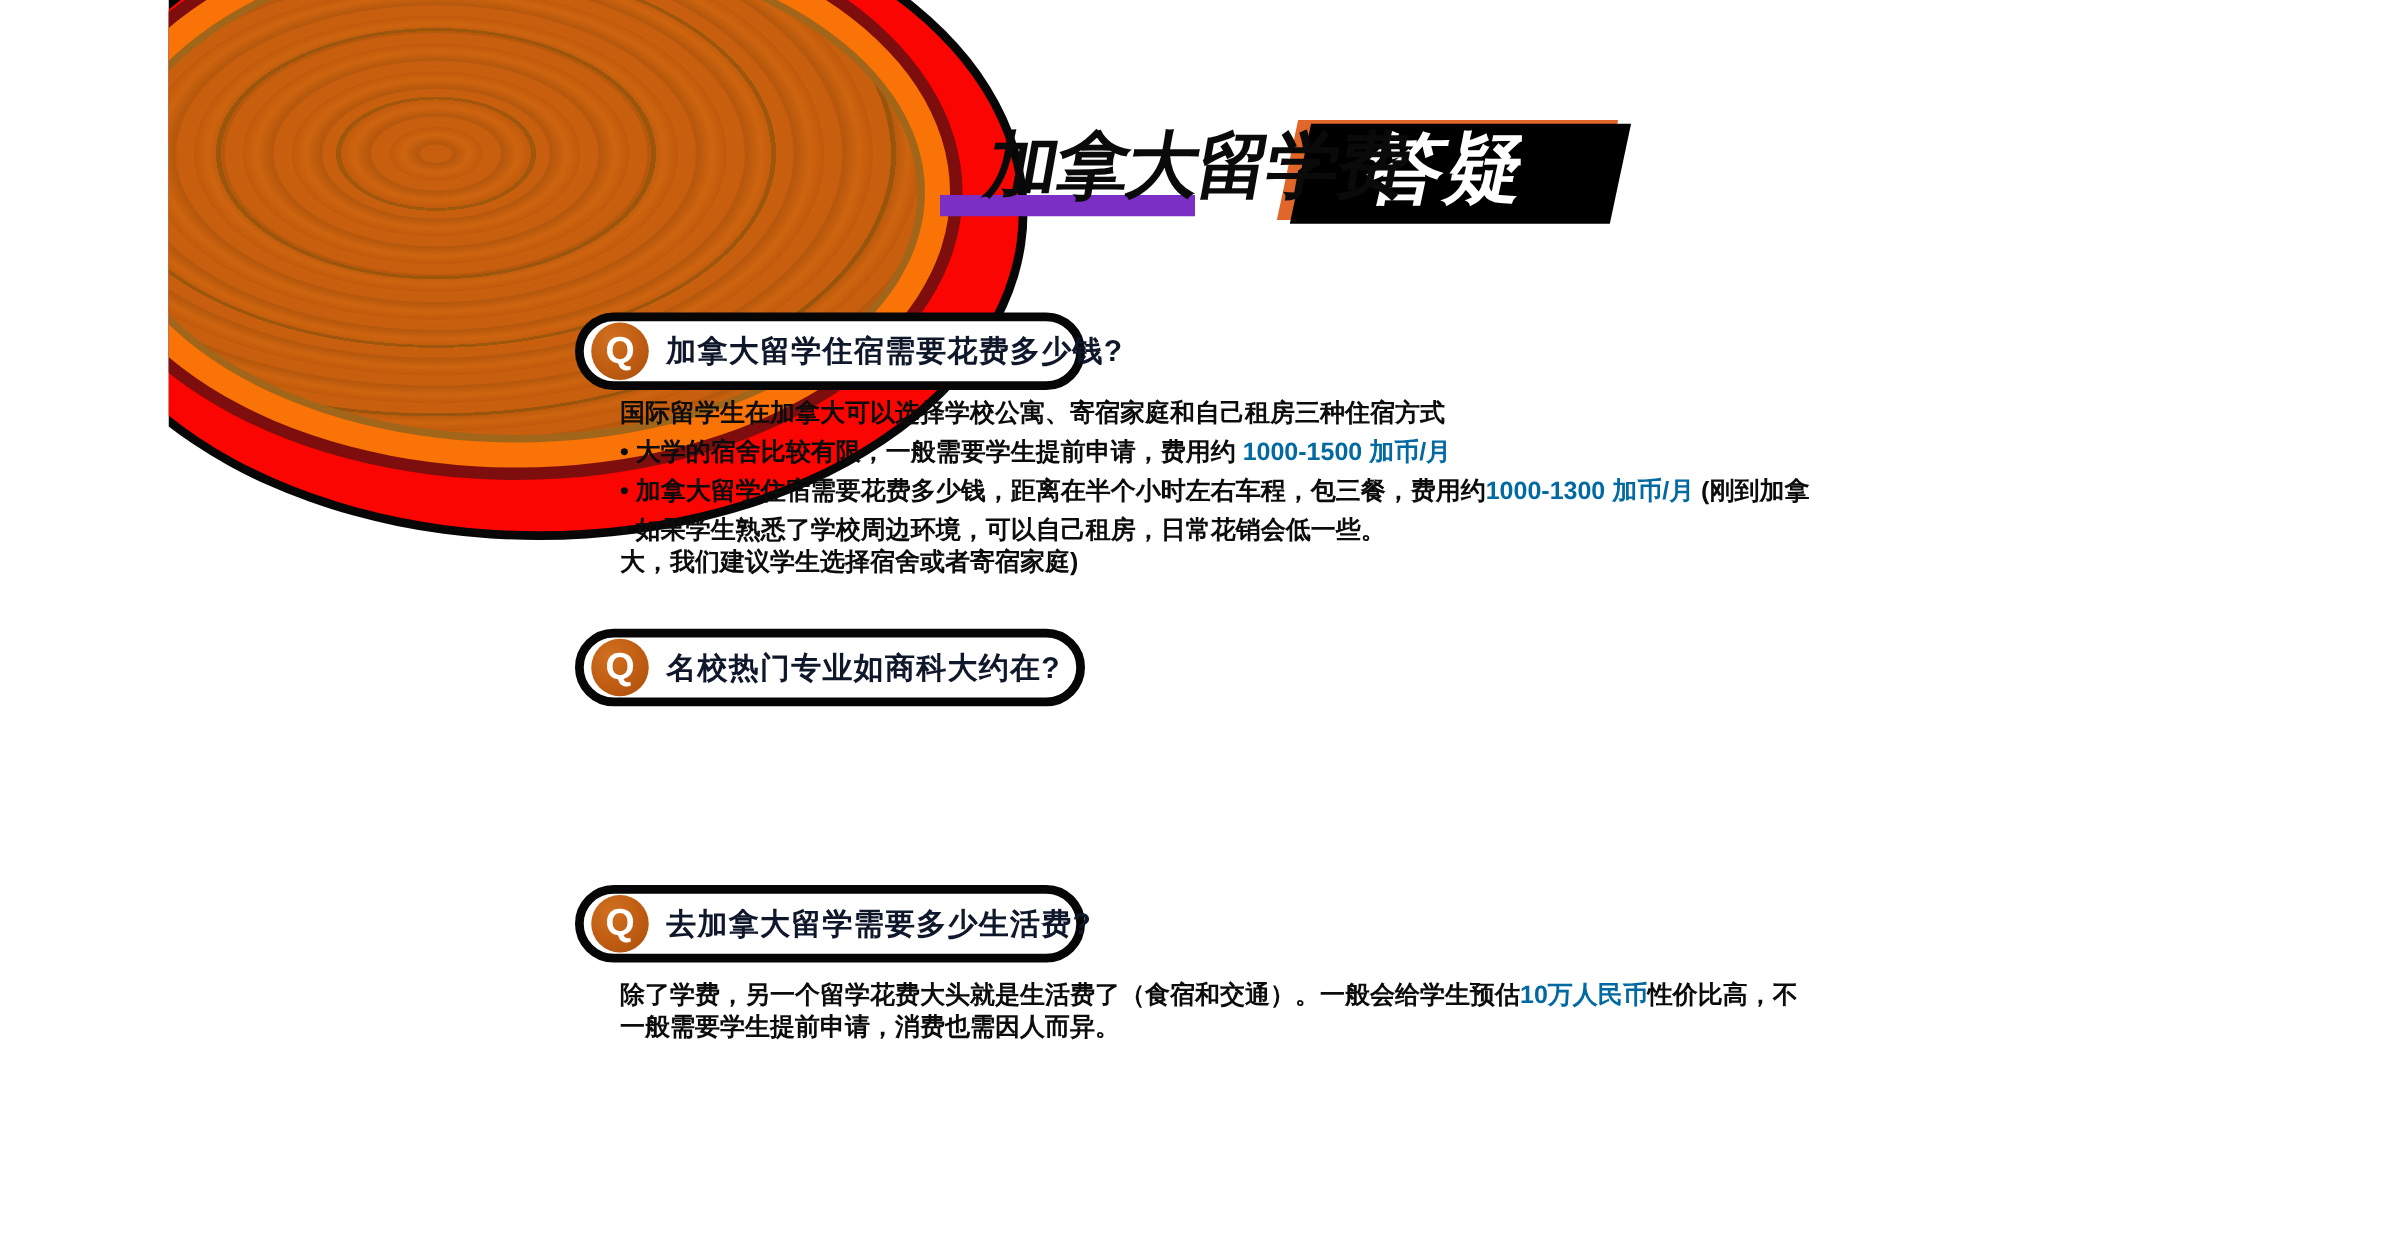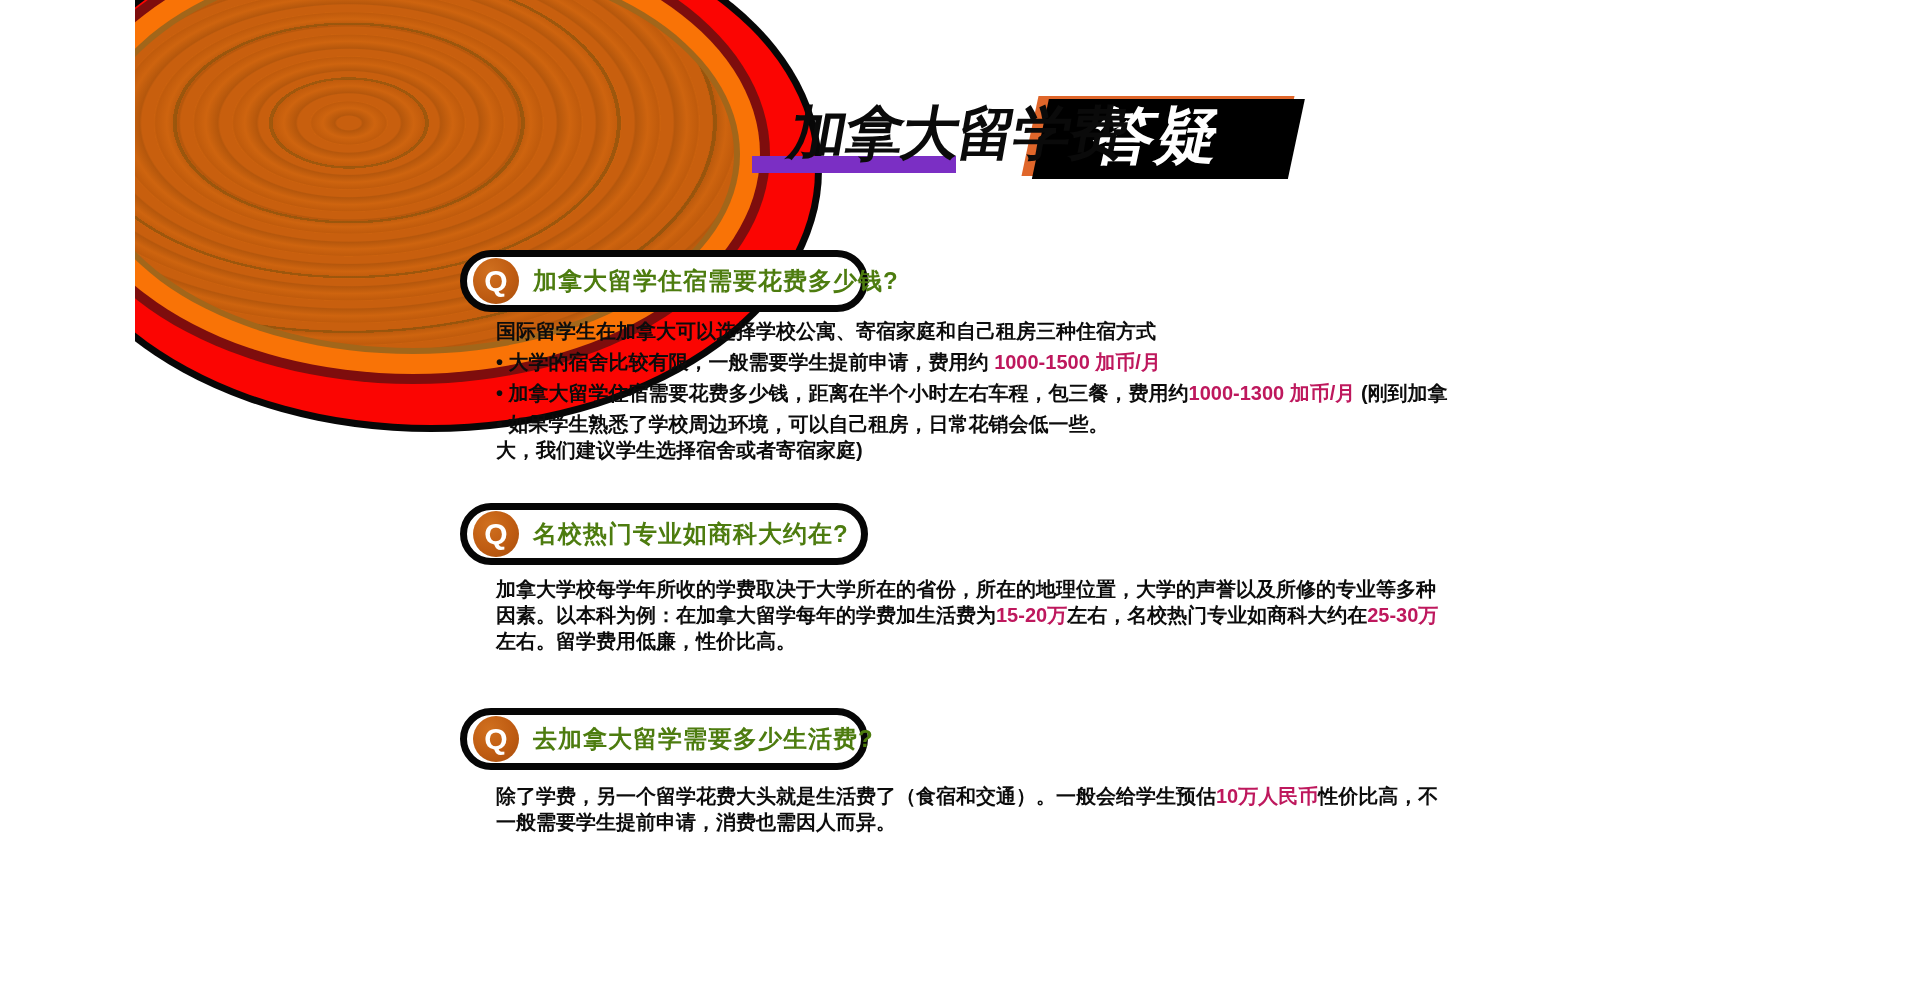--- a/index.html
+++ b/index.html
@@ -57,34 +57,34 @@
     border:7px solid #060606;border-radius:34px;
     display:flex;align-items:center;
   }
   .q-circle{
     position:absolute;left:6px;top:1px;width:46px;height:46px;border-radius:50%;
     background:radial-gradient(circle at 35% 30%, #d0701f 0%, #bf5c12 55%, #a84e0d 100%);
     display:flex;align-items:center;justify-content:center;
     color:#ffffff;font-size:30px;font-weight:700;line-height:1;
   }
   .q-label{
-    margin-left:66px;color:#4d7c0f;font-size:24px;font-weight:700;
+    margin-left:66px;color:#0f172a;font-size:24px;font-weight:700;
     letter-spacing:1px;white-space:nowrap;
   }
   .answer{
     position:relative;margin-left:36px;width:912px;
     color:#0c0c0c;font-size:20px;font-weight:700;line-height:23px;
   }
   .ans-q1{margin-top:8px;}
   .ans-q2{margin-top:13px;}
   .ans-q3{margin-top:15px;}
   .line{margin-top:3px;white-space:nowrap;}
   .line.sp{margin-top:8px;}
   .line:first-child{margin-top:0;}
-  .seg-red{color:#be185d;}
+  .seg-red{color:#0369a1;}
 </style>
 </head>
 <body>
 
 <div class="deco-clip">
   <div class="ell e-black">
     <div class="e-red"></div>
     <div class="e-maroon"></div>
     <div class="e-orangering"></div>
     <div class="e-olive"></div>
@@ -110,25 +110,20 @@
       <div class="line sp"><span>• 如果学生熟悉了学校周边环境，可以自己租房，日常花销会低一些。</span></div>
       <div class="line"><span>大，我们建议学生选择宿舍或者寄宿家庭)</span></div>
     </div>
 </div>
 
 <div class="qa-section qa-q2">
   <div class="pill">
     <div class="q-circle">Q</div>
     <div class="q-label">名校热门专业如商科大约在?</div>
   </div>
-  <div class="answer ans-q2">
-      <div class="line"><span>加拿大学校每学年所收的学费取决于大学所在的省份，所在的地理位置，大学的声誉以及所修的专业等多种</span></div>
-      <div class="line"><span>因素。以本科为例：在加拿大留学每年的学费加生活费为</span><span class="seg-red">15-20万</span><span>左右，名校热门专业如商科大约在</span><span class="seg-red">25-30万</span></div>
-      <div class="line"><span>左右。留学费用低廉，性价比高。</span></div>
-    </div>
 </div>
 
 <div class="qa-section qa-q3">
   <div class="pill">
     <div class="q-circle">Q</div>
     <div class="q-label">去加拿大留学需要多少生活费?</div>
   </div>
   <div class="answer ans-q3">
       <div class="line"><span>除了学费，另一个留学花费大头就是生活费了（食宿和交通）。一般会给学生预估</span><span class="seg-red">10万人民币</span><span>性价比高，不</span></div>
       <div class="line"><span>一般需要学生提前申请，消费也需因人而异。</span></div>

